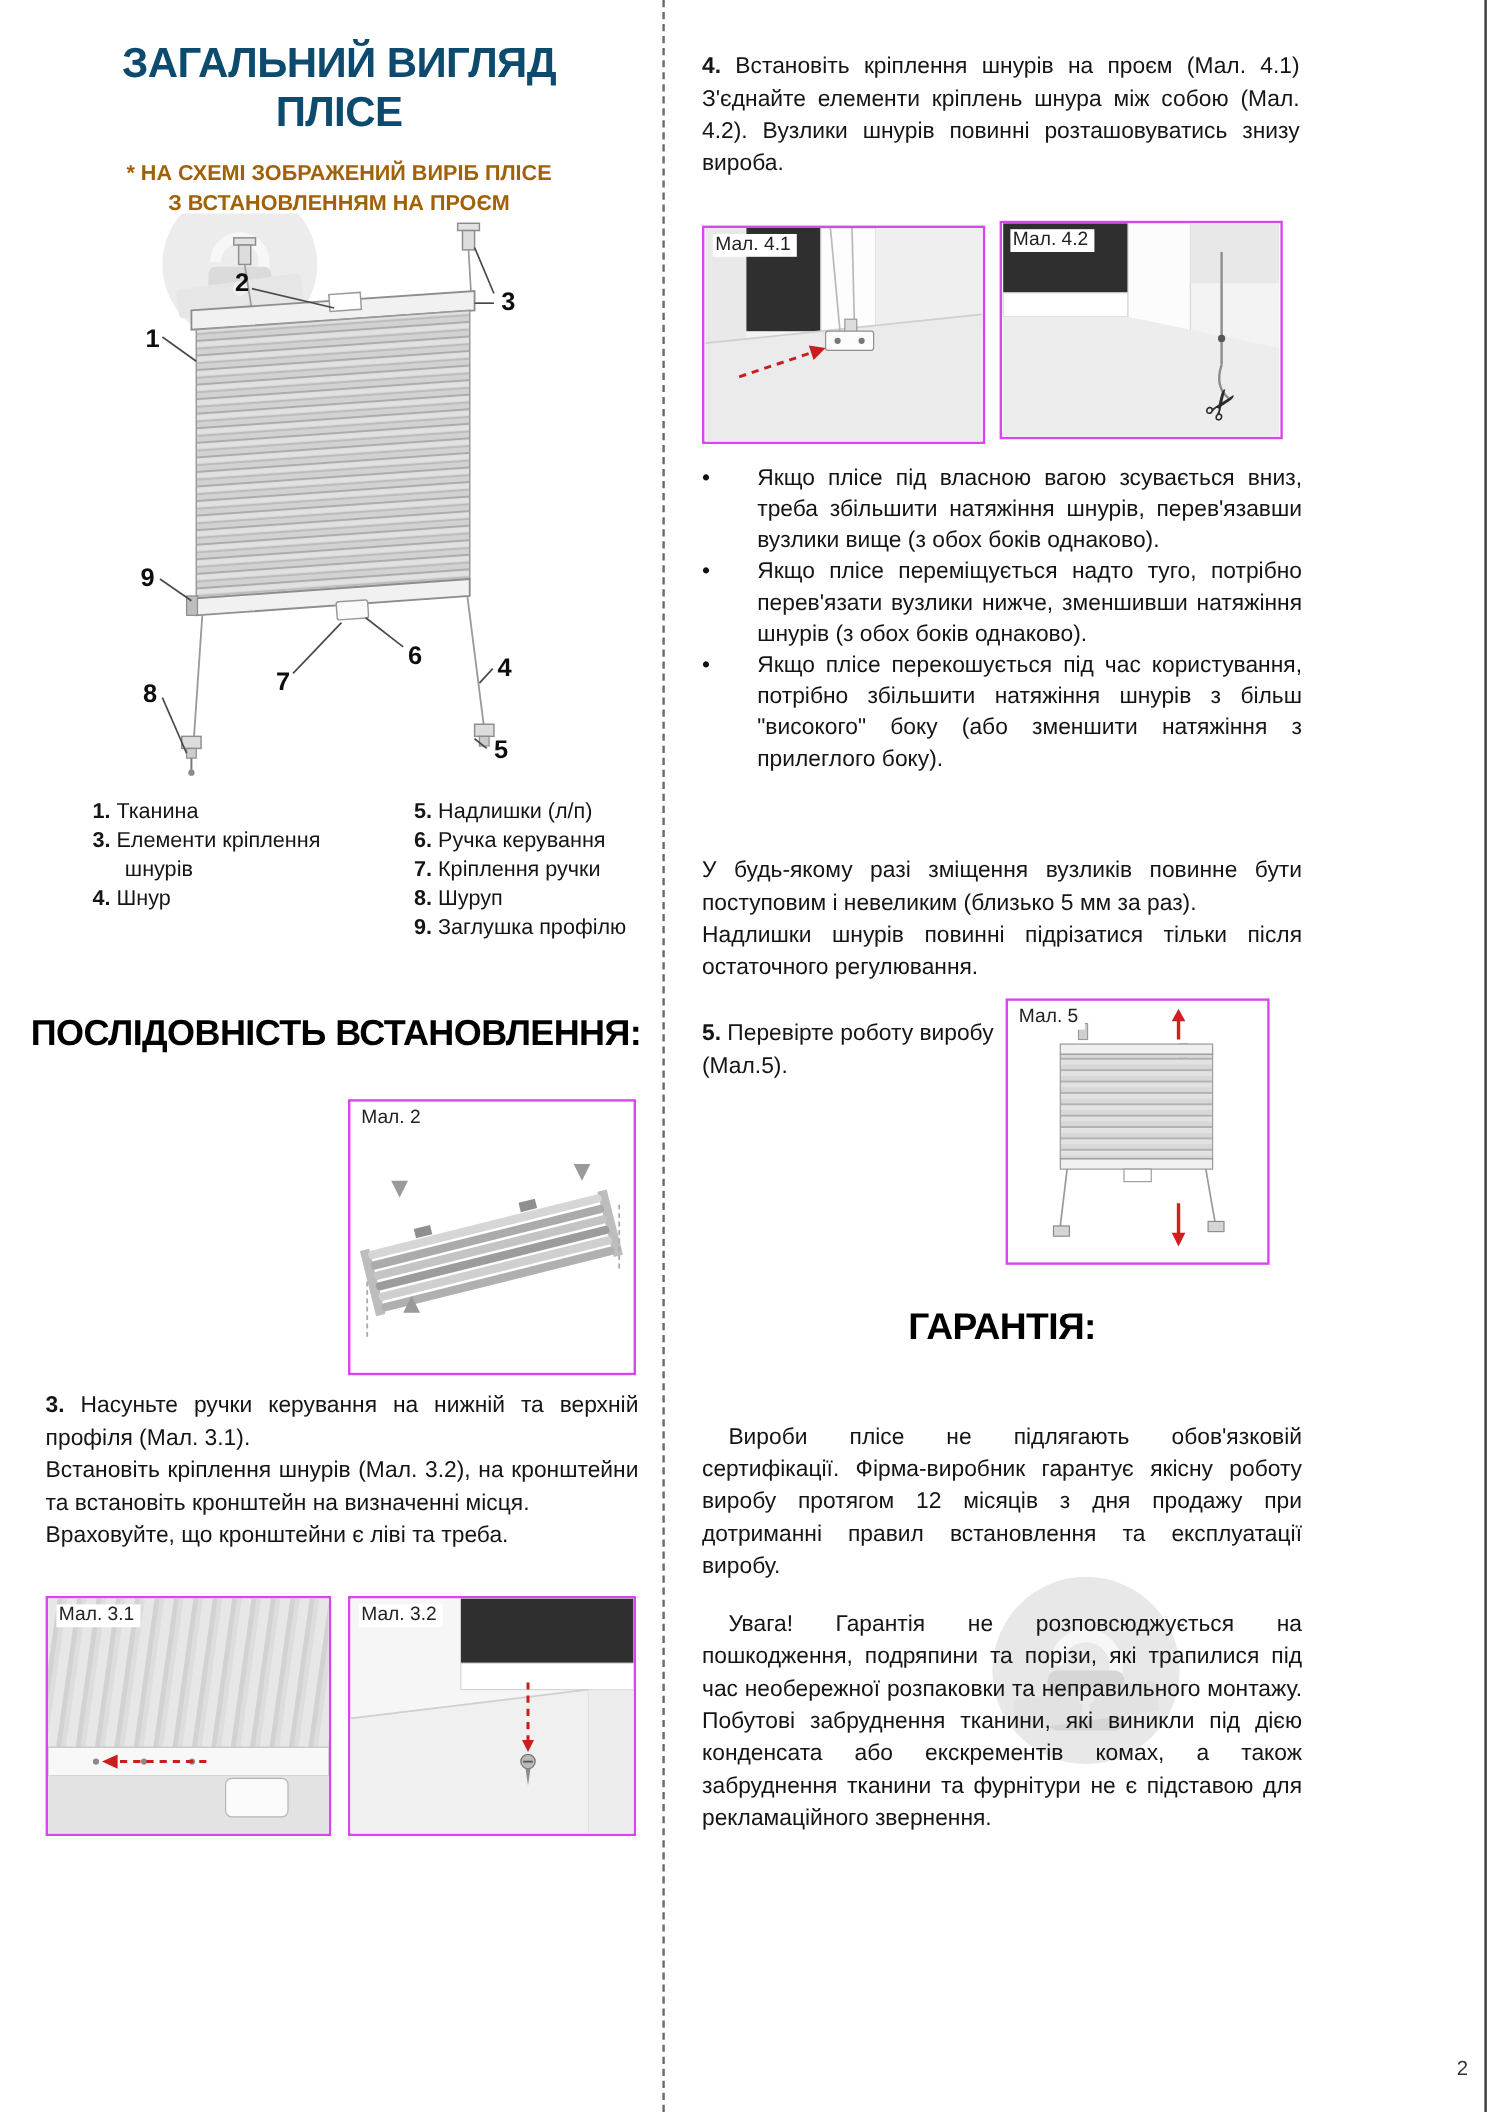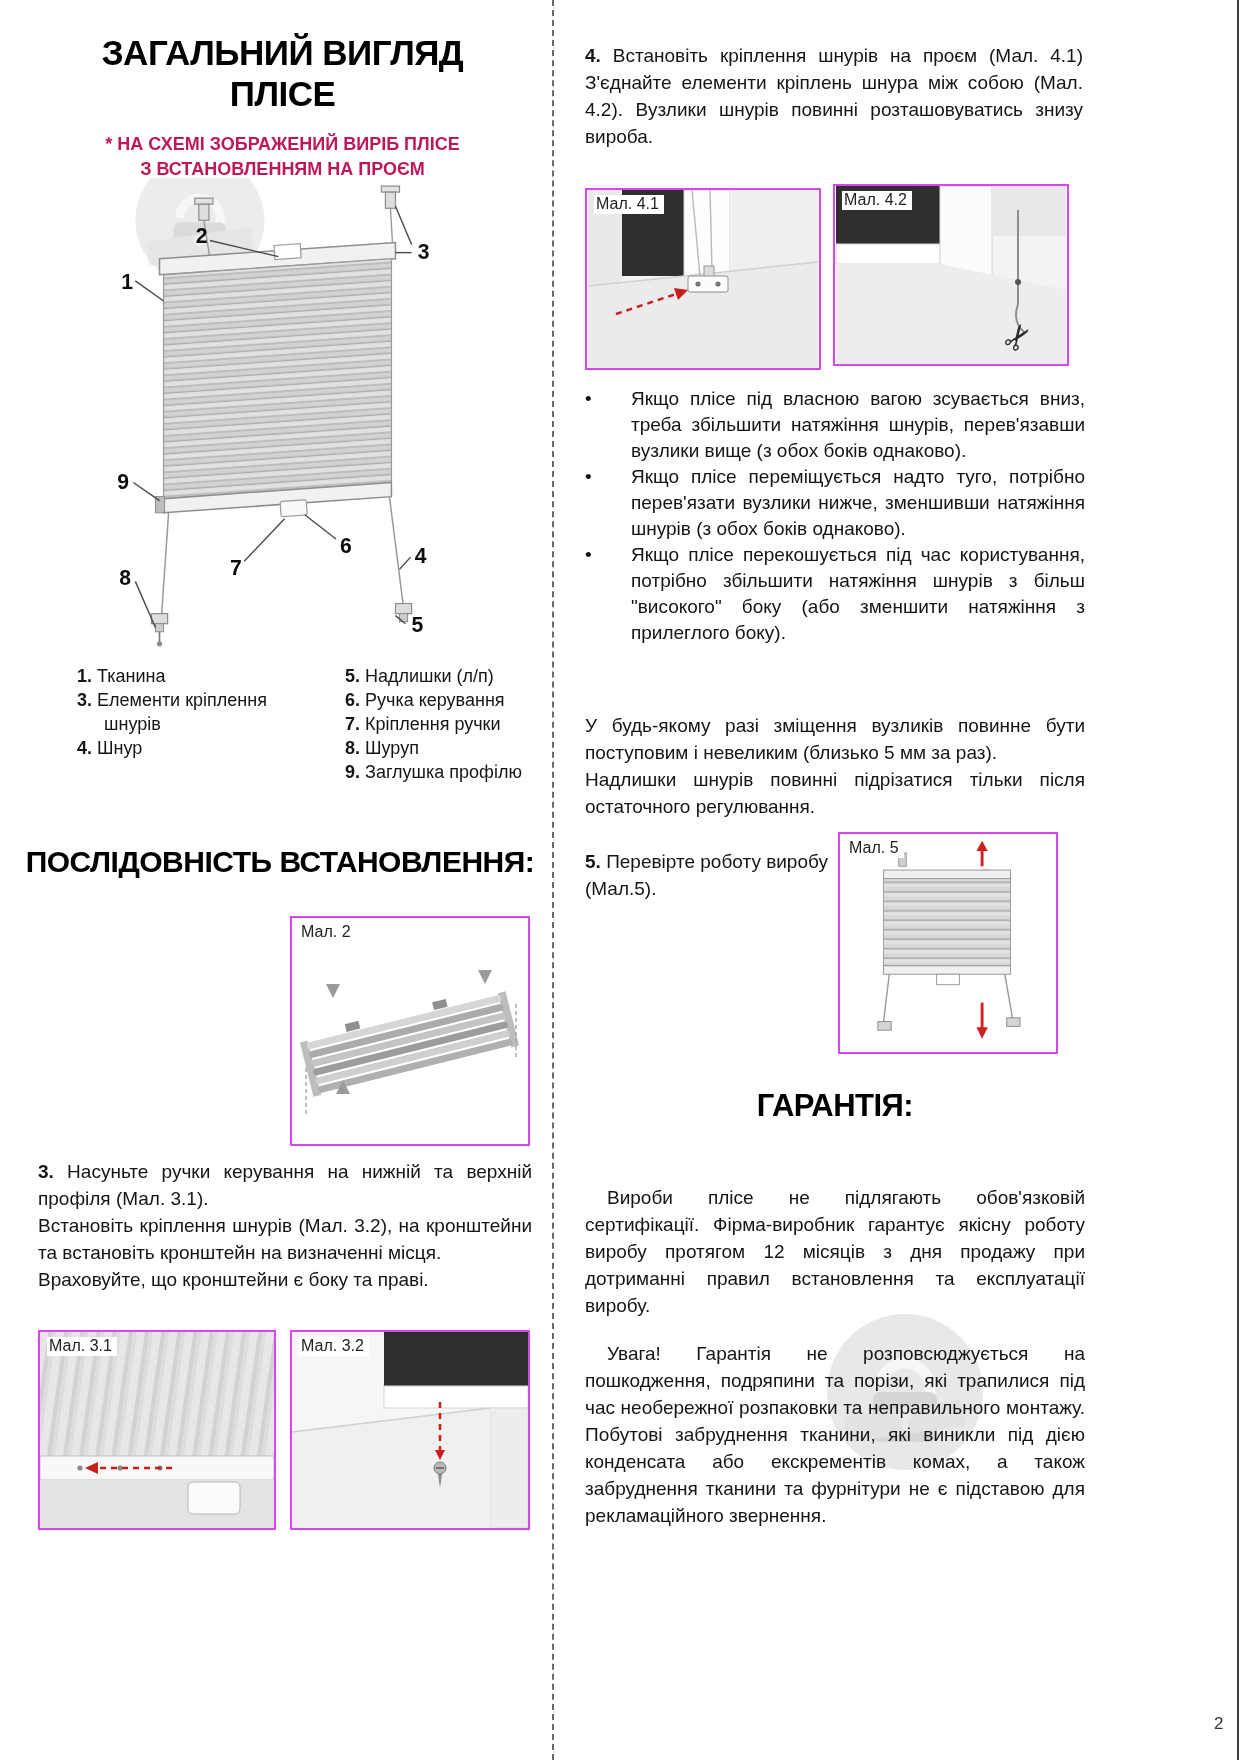--- a/index.html
+++ b/index.html
@@ -8,23 +8,23 @@
     position: relative;
     width: 1245px; height: 1760px;
     background: #ffffff;
     margin: 0 auto;
     font-family: "Liberation Sans", sans-serif;
     color: #111;
     overflow: hidden;
   }
   .abs { position: absolute; }
   .center { text-align: center; }
-  .h1 { font-weight: 700; font-size: 35px; line-height: 41px; letter-spacing: -0.5px; color:#000000; }
+  .h1 { font-weight: 700; font-size: 35px; line-height: 41px; letter-spacing: -0.5px; color:#0c4a6e; }
   .h2 { font-weight: 700; font-size: 30px; letter-spacing: -0.5px; color:#000; }
-  .note { font-weight: 700; font-size: 18px; line-height: 25px; color:#be185d; }
+  .note { font-weight: 700; font-size: 18px; line-height: 25px; color:#a16207; }
   .body { font-size: 19px; line-height: 27px; text-align: justify; color:#151515; }
   .body-lh26 { line-height: 26px; }
   .stepnum { font-weight: 700; }
   .stepnum.wide { margin-right: 16px; }
   .indent { text-indent: 22px; margin-top: 32px; }
   .fig { position: absolute; border: 2px solid #d946ef; background: #fff; }
   .figlabel {
     position: absolute; top: 5px; left: 7px; z-index: 3;
     background: #fff; padding: 0 5px 1px 2px;
     font-size: 16px; color: #222;
@@ -173,21 +173,21 @@
       <polygon points="44,176 58,176 51,162" fill="#9a9a9a"></polygon>
       <line x1="224" y1="86" x2="224" y2="140" stroke="#aaaaaa" stroke-width="1.5" stroke-dasharray="4 3"></line>
       <line x1="14" y1="150" x2="14" y2="196" stroke="#aaaaaa" stroke-width="1.5" stroke-dasharray="4 3"></line>
     </svg>
   </div>
 
   <p class="abs body" style="left:38px; top:1158px; width:494px;">
     <b class="stepnum">3.</b>
     <span>Насуньте ручки керування на нижній та верхній профіля (Мал. 3.1).</span><br>
     <span>Встановіть кріплення шнурів (Мал. 3.2), на кронштейни та встановіть кронштейн на визначенні місця.</span><br>
-    <span>Враховуйте, що кронштейни є боку та праві.</span>
+    <span>Враховуйте, що кронштейни є ліві та треба.</span>
   </p>
 
   <div class="fig" style="left:38px; top:1330px; width:238px; height:200px;">
     <div class="figlabel">Мал. 3.1</div>
     <svg class="figcontent" viewBox="0 0 234 196">
       <defs>
         <pattern id="p31" width="16" height="16" patternUnits="userSpaceOnUse" patternTransform="rotate(8)">
           <rect x="0" y="0" width="8" height="16" fill="#e7e7e7"></rect>
           <rect x="8" y="0" width="4" height="16" fill="#d2d2d2"></rect>
           <rect x="12" y="0" width="4" height="16" fill="#dddddd"></rect>

